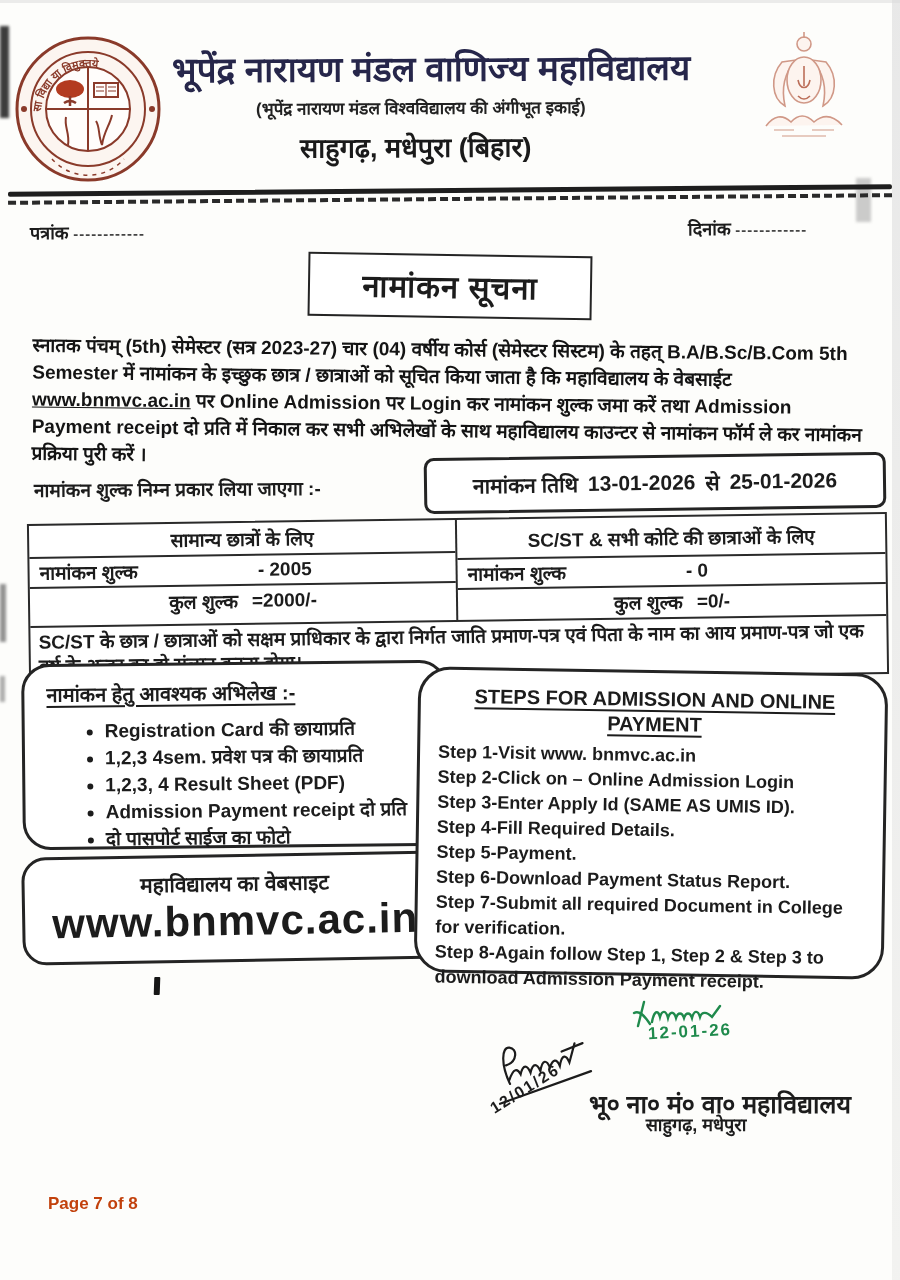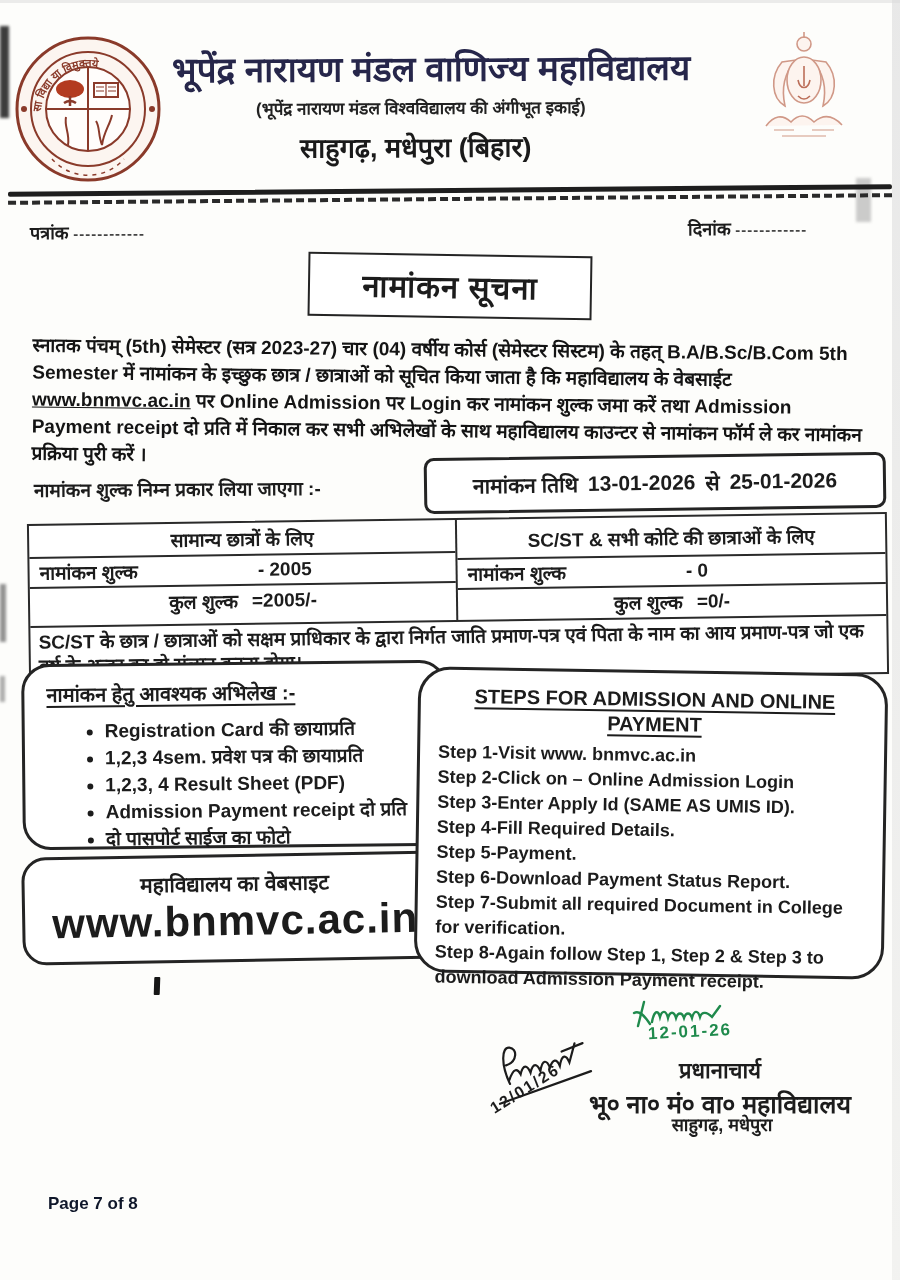--- a/index.html
+++ b/index.html
@@ -78,21 +78,21 @@
     text-decoration:underline;text-underline-offset:4px;line-height:25px;
     margin:0 auto;max-width:420px;
   }
   .steps-list{margin:6px 0 0 0;padding:0;list-style:none;}
   .steps-list li{font-size:18px;font-weight:700;line-height:25px;}
 
   .sig-text{font-weight:700;text-align:center;}
   .green{color:#1f8a4c;}
   .hand{letter-spacing:2px;}
 
-  .page-label{font-size:17px;font-weight:700;color:#0f172a;}
+  .page-label{font-size:17px;font-weight:700;color:#c2410c;}
 
   
   .smudge{filter:blur(1.5px);}
 </style>
 </head>
 <body>
 
 <div class="page">
 
   <div class="abs smudge" style="left:0;top:26px;width:9px;height:92px;background:#1c1c1c;opacity:.85;"></div>
@@ -182,21 +182,21 @@
   <div class="abs fee-table" style="left:28px;top:518px;width:860px;transform:rotate(-0.8deg);">
     <div class="ft-grid">
       <div class="ft-col left">
         <div class="ft-head">सामान्य छात्रों के लिए</div>
         <div class="ft-row">
           <span>नामांकन शुल्क</span>
           <span class="val">- 2005</span>
         </div>
         <div class="ft-row centered" style="border-bottom:none;">
           <span>कुल शुल्क</span>
-          <span>=2005/-</span>
+          <span>=2000/-</span>
         </div>
       </div>
       <div class="ft-col right">
         <div class="ft-head">SC/ST &amp; सभी कोटि की छात्राओं  के लिए</div>
         <div class="ft-row">
           <span>नामांकन शुल्क</span>
           <span class="val">- 0</span>
         </div>
         <div class="ft-row centered last">
           <span>कुल शुल्क</span>
@@ -255,19 +255,18 @@
       <g fill="none" stroke="#1c1c1c" stroke-width="2.2" stroke-linecap="round">
         <path d="M16 46 C10 26 13 8 21 10 C29 12 27 25 15 27"></path>
         <path d="M16 42 C22 30 26 32 28 38 C32 28 36 30 38 38 C42 28 46 30 48 38 C52 26 56 28 58 36 C62 28 66 28 68 36 C72 24 76 26 78 34 L86 16"></path>
         <path d="M72 22 L94 17"></path>
         <path d="M3 64 L98 46"></path>
       </g>
     </svg>
   </div>
   <div class="abs sig-text hand" style="left:486px;top:1080px;font-size:16px;transform:rotate(-32deg);color:#1c1c1c;">12/01/26</div>
 
-  <div class="abs sig-text" style="left:560px;top:1054px;width:320px;font-size:22px;">प्रधानाचार्य</div>
   <div class="abs sig-text" style="left:560px;top:1086px;width:320px;font-size:25px;">भू० ना० मं० वा० महाविद्यालय</div>
-  <div class="abs sig-text" style="left:562px;top:1112px;width:320px;font-size:18px;">साहुगढ़, मधेपुरा</div>
+  <div class="abs sig-text" style="left:536px;top:1112px;width:320px;font-size:18px;">साहुगढ़, मधेपुरा</div>
 
   <div class="abs page-label" style="left:48px;top:1194px;">Page 7 of 8</div>
 
 </div>
 
 </body></html>

